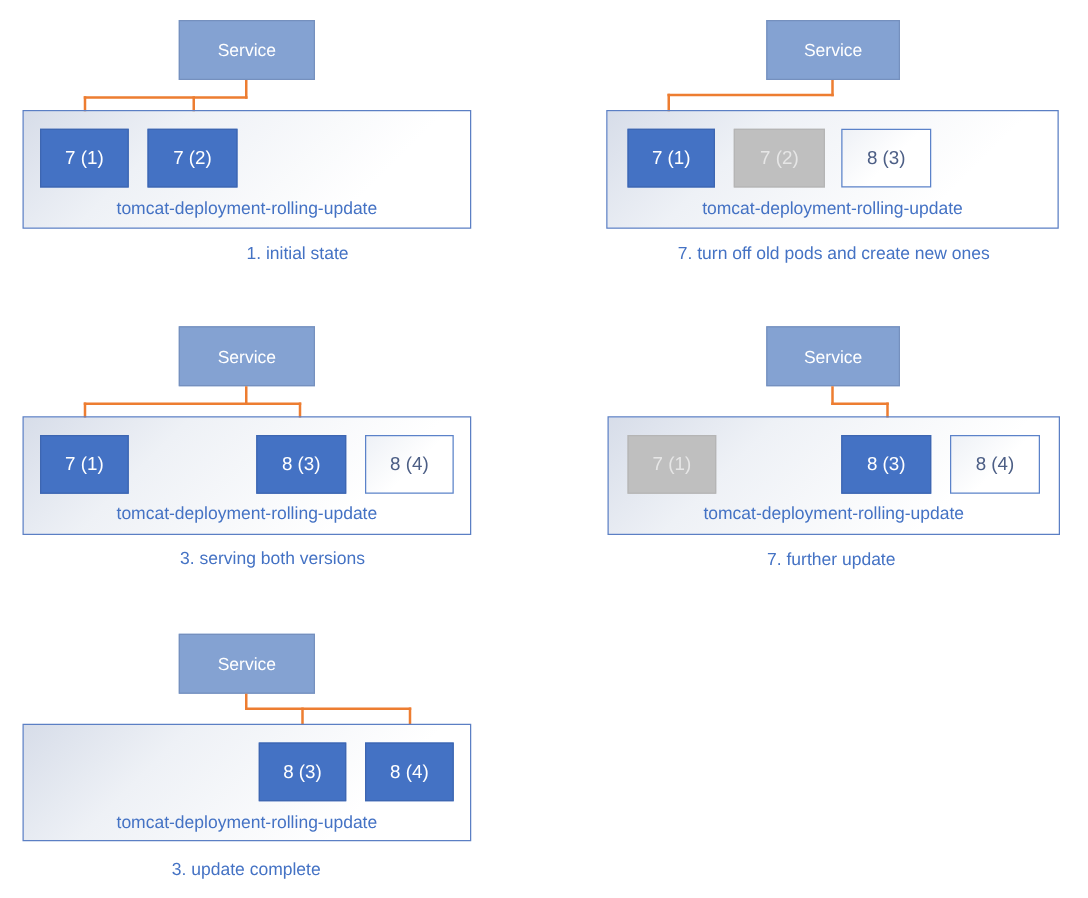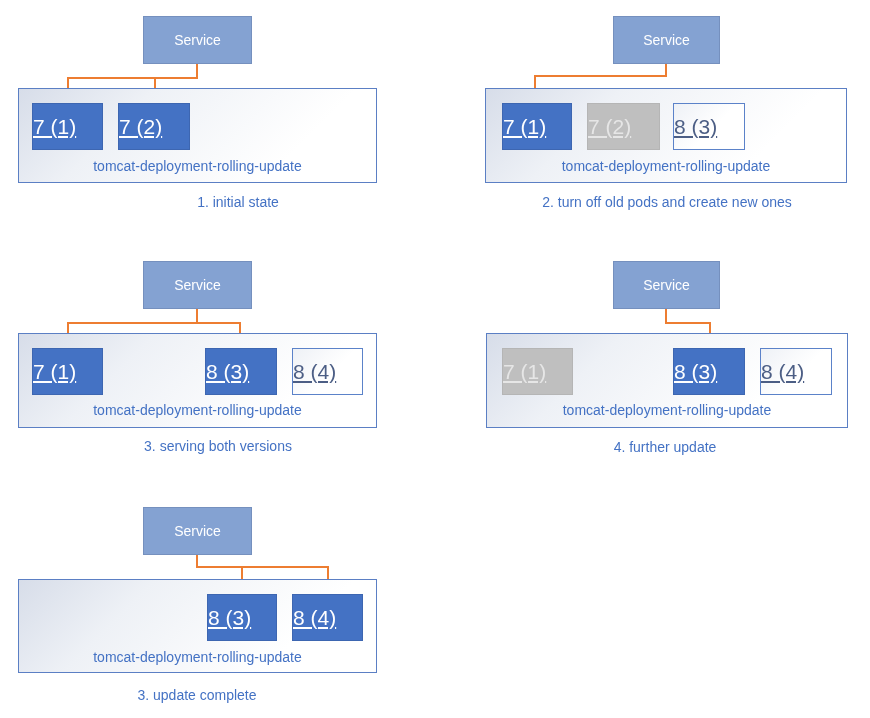--- a/index.html
+++ b/index.html
@@ -30,24 +30,23 @@
   .deploy-label{
     position:absolute;
     text-align:center;
     color:var(--accent-text,#4472C4);
     font-size:14px;
     height:20px;line-height:20px;
   }
   
   .pod{
     position:absolute;
-    display:flex;align-items:center;
-    font-size:21px;
+    display:flex;align-items:center;justify-content:center;
+    font-size:15px;
     box-sizing:border-box;
-    text-decoration:underline;
   }
   .pod.active{
     background:var(--pod-active,#4472C4);
     color:#fff;
     border:1px solid #3D66B1;
   }
   .pod.inactive{
     background:var(--pod-inactive,#BFBFBF);
     color:var(--pod-inactive-text,#E6E6E6);
     border:1px solid #B5B5B5;
@@ -114,21 +113,21 @@
     <div class="pod active" style="left:502px;top:103px;width:70px;height:47px;">
       <span>7 (1)</span>
     </div>
     <div class="pod inactive" style="left:587px;top:103px;width:73px;height:47px;">
       <span>7 (2)</span>
     </div>
     <div class="pod new" style="left:673px;top:103px;width:72px;height:47px;">
       <span>8 (3)</span>
     </div>
     <div class="deploy-label" style="left:485px;top:156px;width:362px;">tomcat-deployment-rolling-update</div>
-    <div class="caption" style="left:517px;top:194px;">2. turn off old pods and create new ones</div>
+    <div class="caption" style="left:517px;top:194px;">7. turn off old pods and create new ones</div>
   </div>
 
   <div>
     <div class="service" style="left:143px;top:261px;width:109px;height:48px;">
       <span>Service</span>
     </div>
     <div class="aseg" style="left:196px;top:309px;width:2px;height:15px;"></div>
     <div class="aseg" style="left:67px;top:322px;width:174px;height:2px;"></div>
     <div class="aseg" style="left:67px;top:322px;width:2px;height:15px;"></div>
     <div class="ahead" style="left:62px;top:336px;"></div>
@@ -162,21 +161,21 @@
     <div class="pod inactive" style="left:502px;top:348px;width:71px;height:47px;">
       <span>7 (1)</span>
     </div>
     <div class="pod active" style="left:673px;top:348px;width:72px;height:47px;">
       <span>8 (3)</span>
     </div>
     <div class="pod new" style="left:760px;top:348px;width:72px;height:47px;">
       <span>8 (4)</span>
     </div>
     <div class="deploy-label" style="left:486px;top:400px;width:362px;">tomcat-deployment-rolling-update</div>
-    <div class="caption" style="left:515px;top:439px;">4. further update</div>
+    <div class="caption" style="left:515px;top:439px;">7. further update</div>
   </div>
 
   <div>
     <div class="service" style="left:143px;top:507px;width:109px;height:48px;">
       <span>Service</span>
     </div>
     <div class="aseg" style="left:196px;top:555px;width:2px;height:13px;"></div>
     <div class="aseg" style="left:196px;top:566px;width:133px;height:2px;"></div>
     <div class="aseg" style="left:241px;top:566px;width:2px;height:16px;"></div>
     <div class="ahead" style="left:236px;top:581px;"></div>

